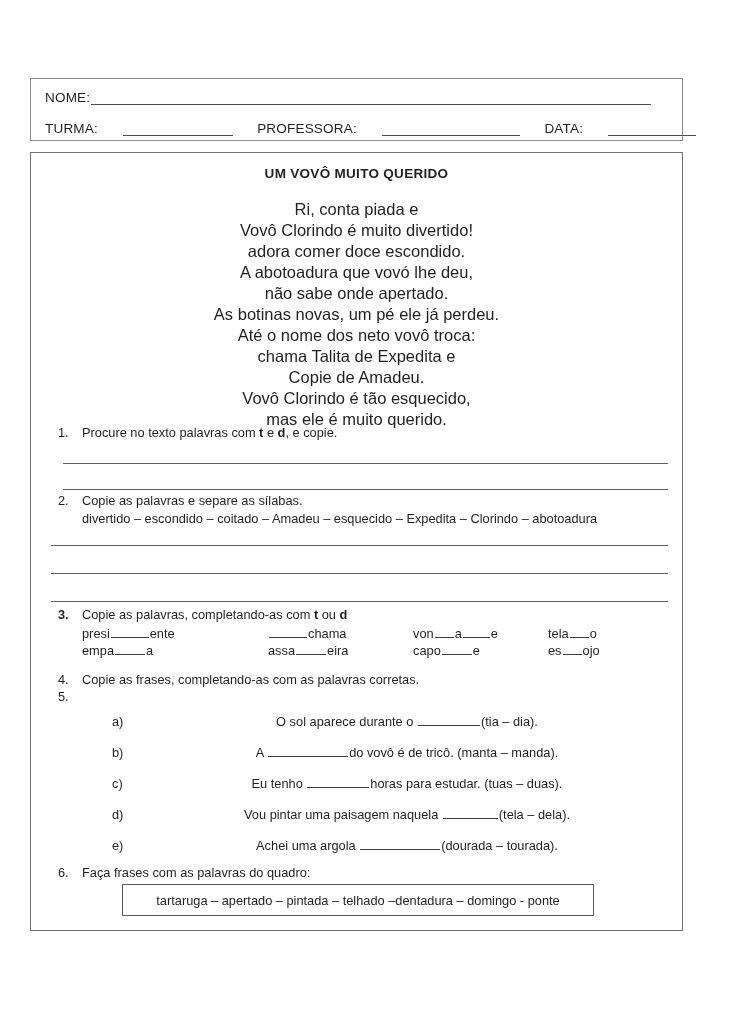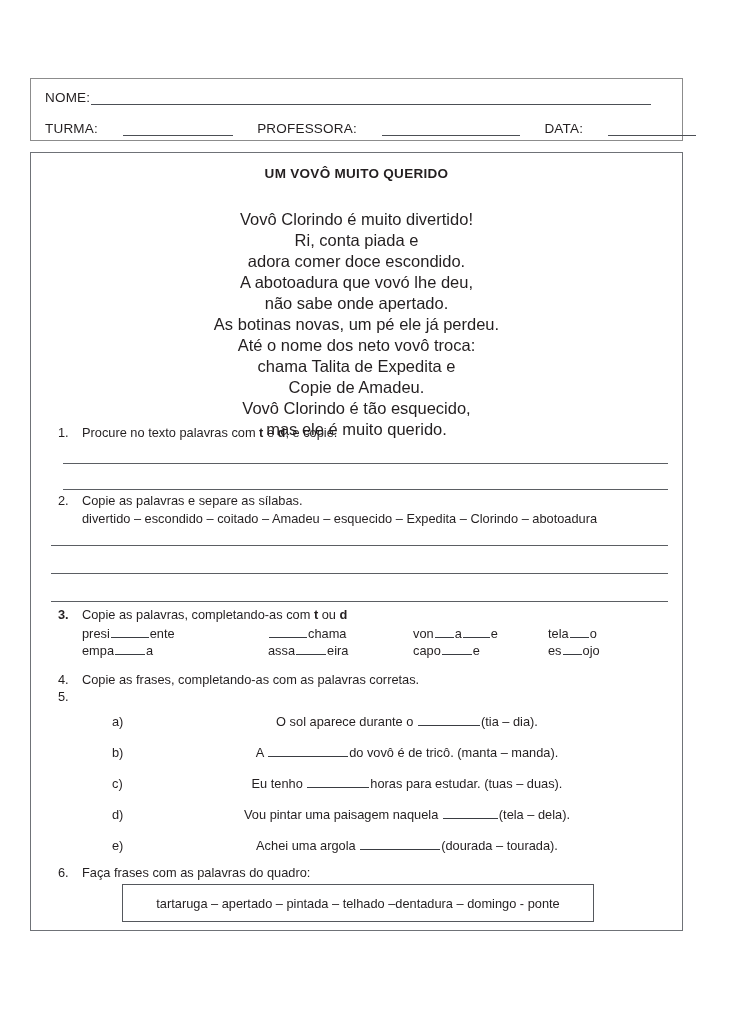--- a/index.html
+++ b/index.html
@@ -81,21 +81,21 @@
     position: absolute;
     left: 0;
     top: 13px;
     width: 100%;
     text-align: center;
   }
   .poem-title {
     font-size: 13.5px;
     font-weight: bold;
     letter-spacing: .3px;
-    margin-bottom: 28px;
+    margin-bottom: 18px;
   }
   .poem-line {
     font-size: 16.5px;
     line-height: 21px;
     white-space: pre;
   }
 
   
   .ex {
     position: absolute;
@@ -186,21 +186,21 @@
     white-space: pre;
     text-align: center;
   }
 
   
   .wordbox {
     position: absolute;
     left: 122px;
     top: 884px;
     width: 472px;
-    height: 38px;
+    height: 32px;
     border: 1.4px solid #55585d;
     box-sizing: border-box;
     display: flex;
     align-items: center;
     justify-content: center;
     font-size: 12.8px;
     background: #fff;
   }
 </style>
 </head>
@@ -221,22 +221,22 @@
       <span class="hdr-label">DATA:</span>
       <span class="rule data"></span>
     </div>
   </div>
 
   <div class="main-box">
 
     <div class="poem-wrap">
       <div class="poem-title">UM VOVÔ MUITO QUERIDO</div>
       <div>
+        <div class="poem-line">Ri, conta piada e</div>
         <div class="poem-line">Vovô Clorindo é muito divertido!</div>
-        <div class="poem-line">Ri, conta piada e</div>
         <div class="poem-line">adora comer doce escondido.</div>
         <div class="poem-line">A abotoadura que vovó lhe deu,</div>
         <div class="poem-line">não sabe onde apertado.</div>
         <div class="poem-line">As botinas novas, um pé ele já perdeu.</div>
         <div class="poem-line">Até o nome dos neto vovô troca:</div>
         <div class="poem-line">chama Talita de Expedita e</div>
         <div class="poem-line">Copie de Amadeu.</div>
         <div class="poem-line">Vovô Clorindo é tão esquecido,</div>
         <div class="poem-line">mas ele é muito querido.</div>
       </div>

